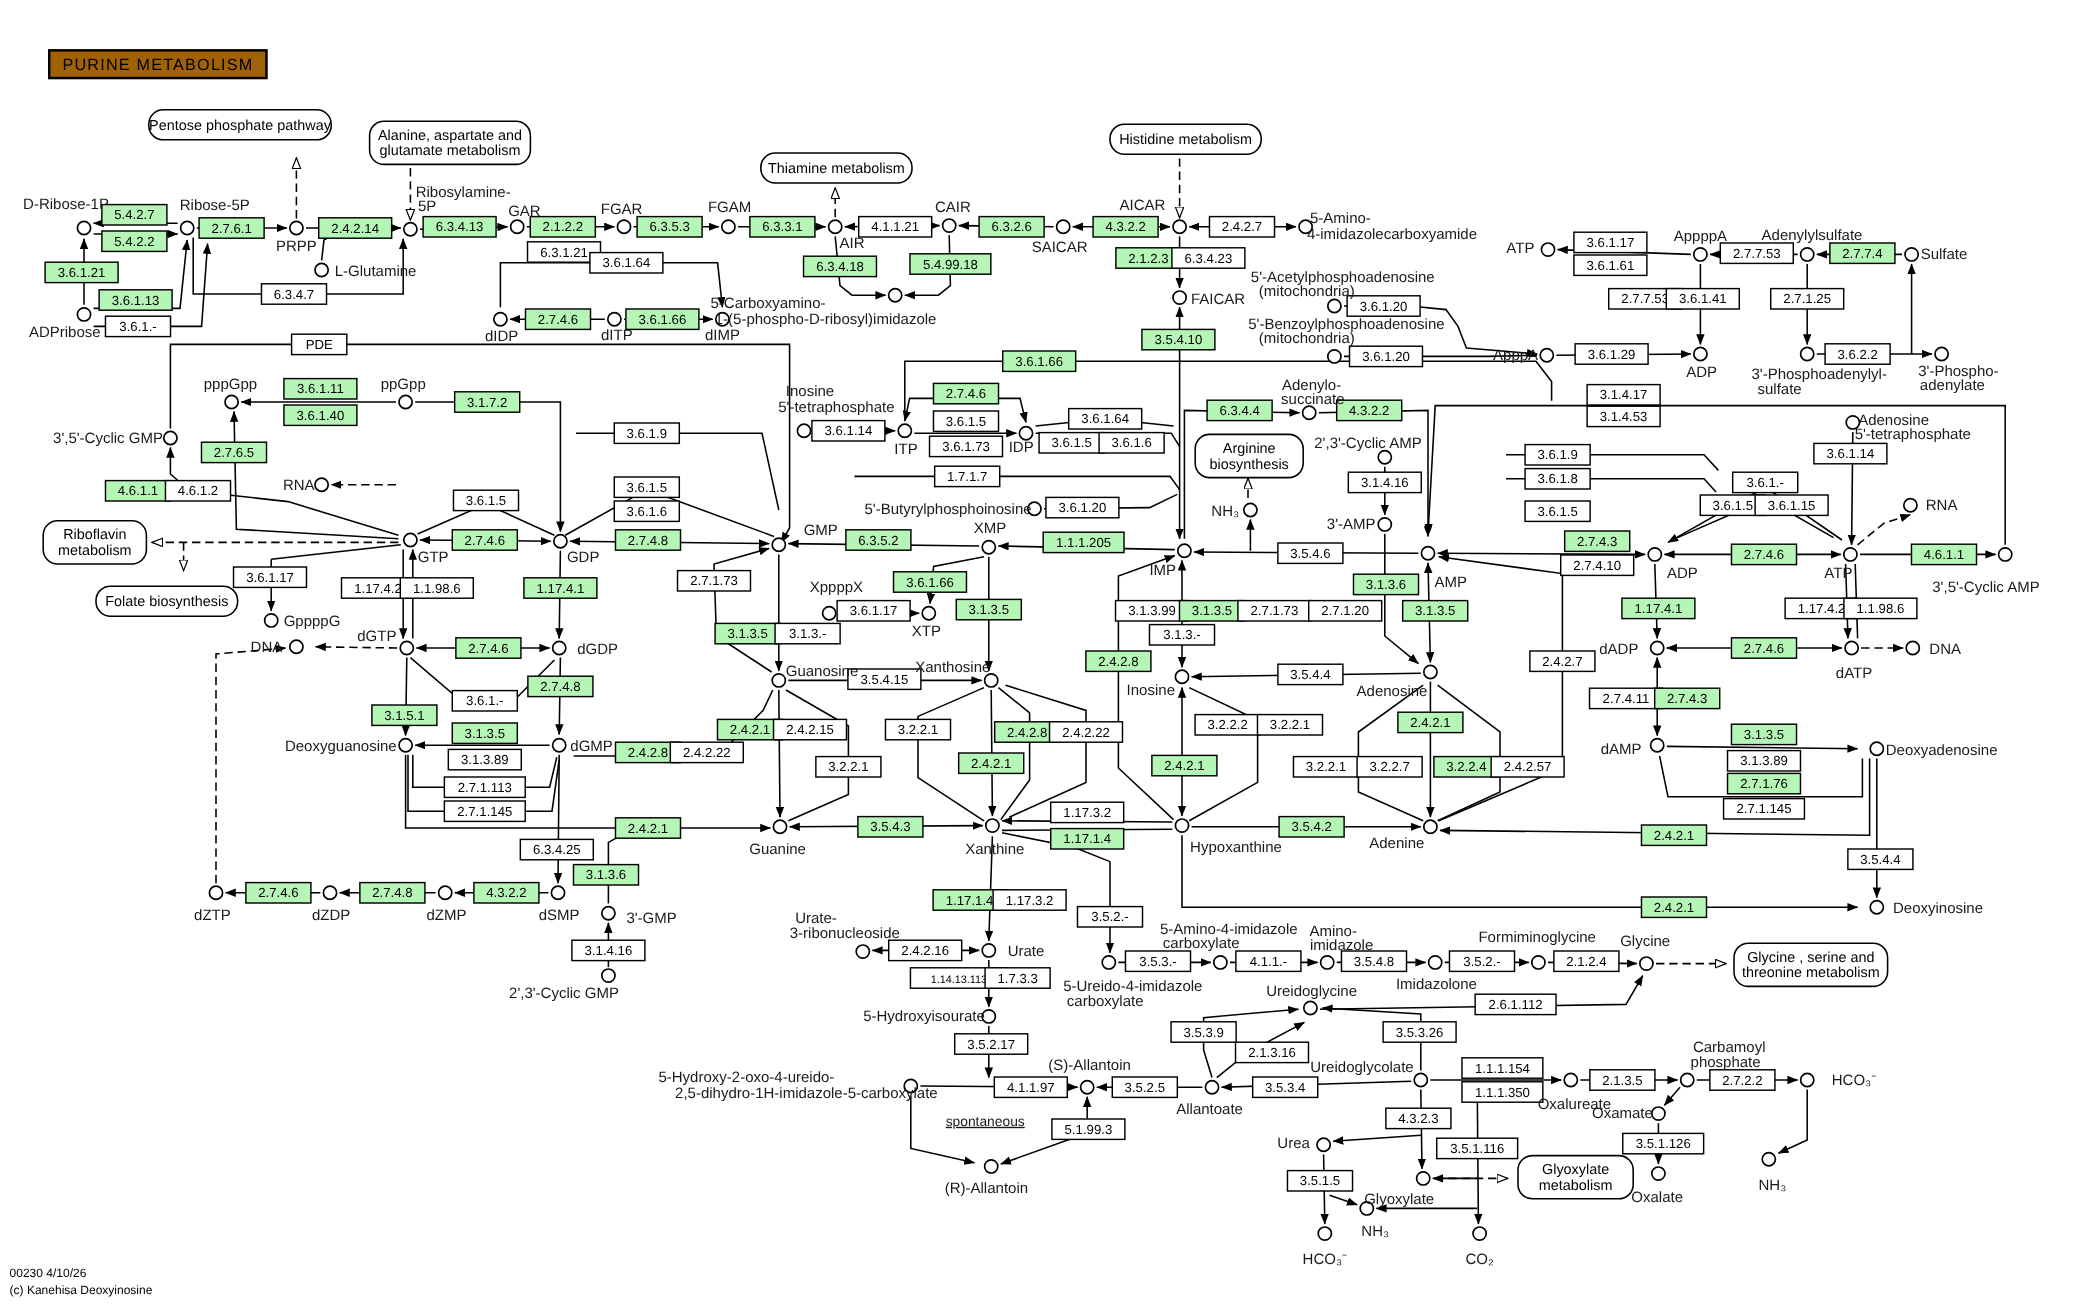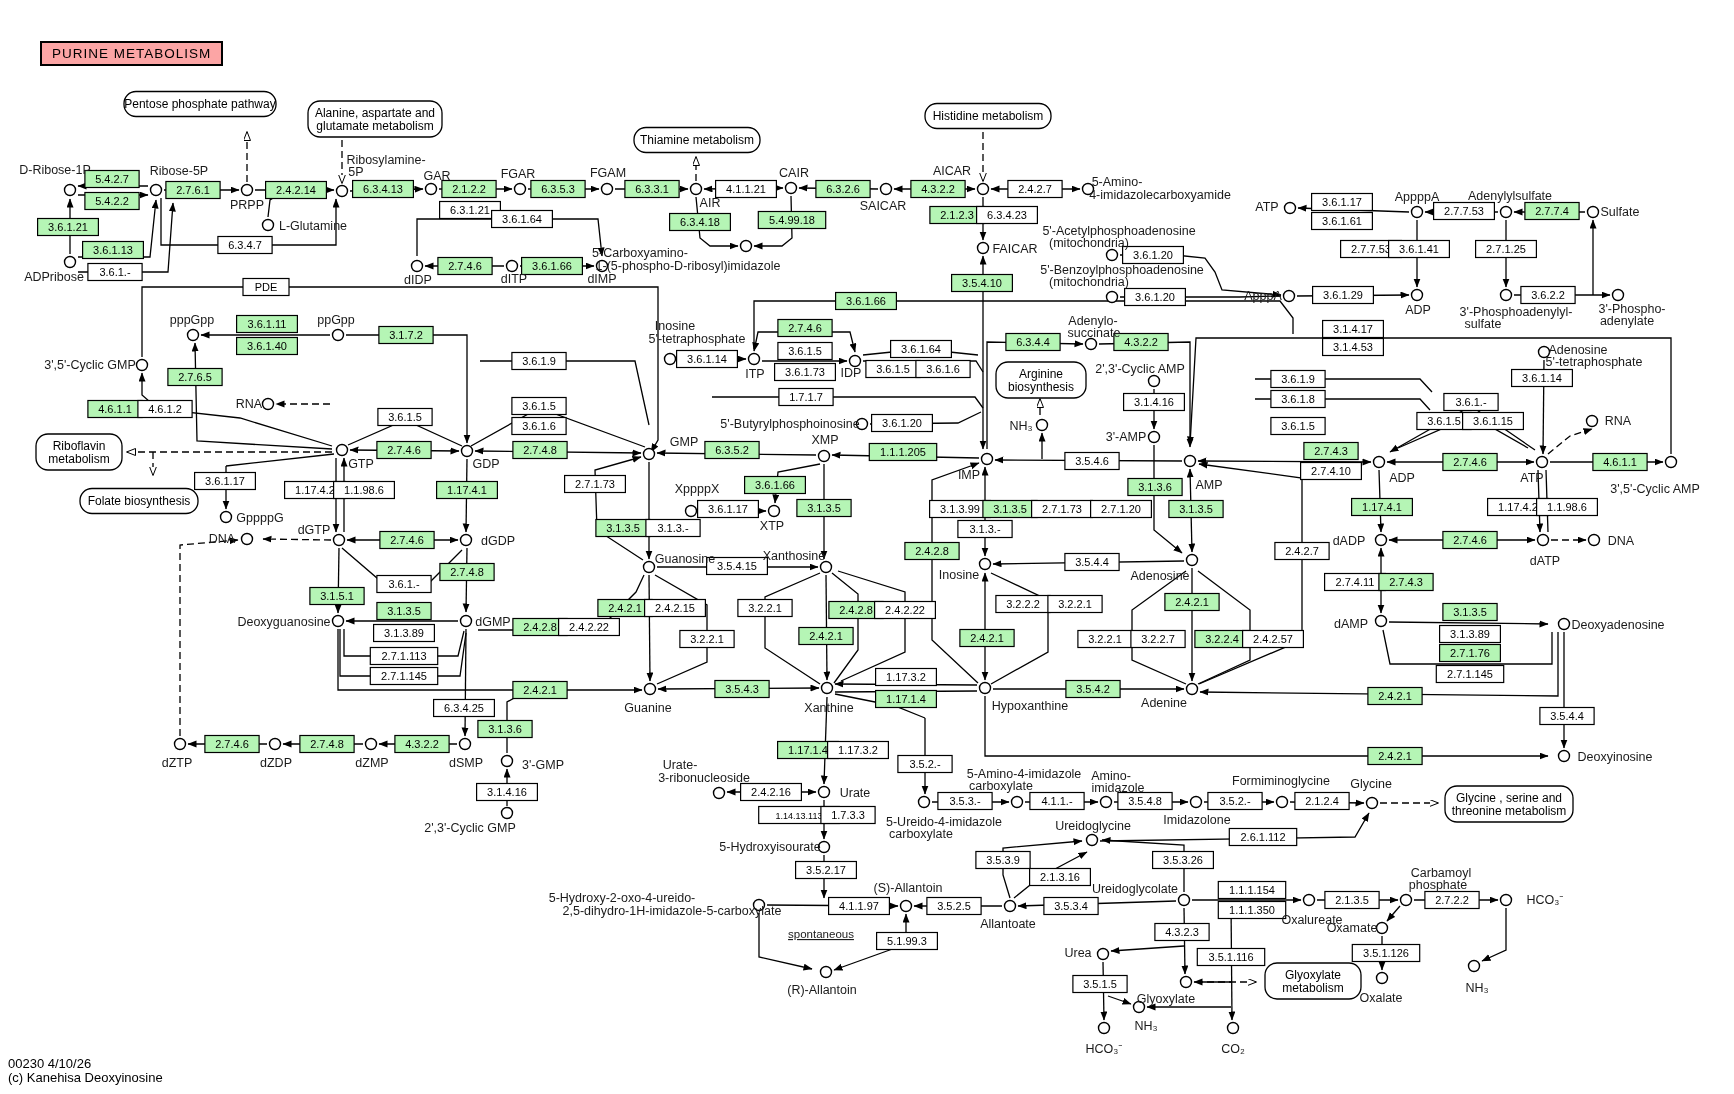--- a/index.html
+++ b/index.html
@@ -1,21 +1,21 @@
 <!DOCTYPE html>
 <html><head>
 <meta charset="utf-8">
 <style>
   html,body{margin:0;padding:0;background:#fff;}
   body{width:1734px;height:1094px;position:relative;font-family:"Liberation Sans",sans-serif;}
   #stage{position:absolute;left:0;top:0;width:1734px;height:1094px;}
   #map{position:absolute;left:0;top:0;}
-  #title-box{position:absolute;left:40px;top:41px;border:2px solid #000;background:#fca5a5;
+  #title-box{position:absolute;left:40px;top:41px;border:2px solid #000;background:#a16207;
     padding:3px 10px;font-size:13.5px;letter-spacing:1px;color:#000;}
-  .footer-line{position:absolute;left:8px;font-size:13px;color:#000;}
+  .footer-line{position:absolute;left:8px;font-size:10px;color:#000;}
   #footer1{top:1056px;}
   #footer2{top:1070px;}
 </style>
 </head>
 <body>
 
 <div id="stage">
   <svg id="map" width="1734" height="1094" viewBox="0 0 1734 1094">
       <defs>
         <marker id="ae" markerWidth="10" markerHeight="8" refX="8.5" refY="3.5" orient="auto" markerUnits="userSpaceOnUse">

